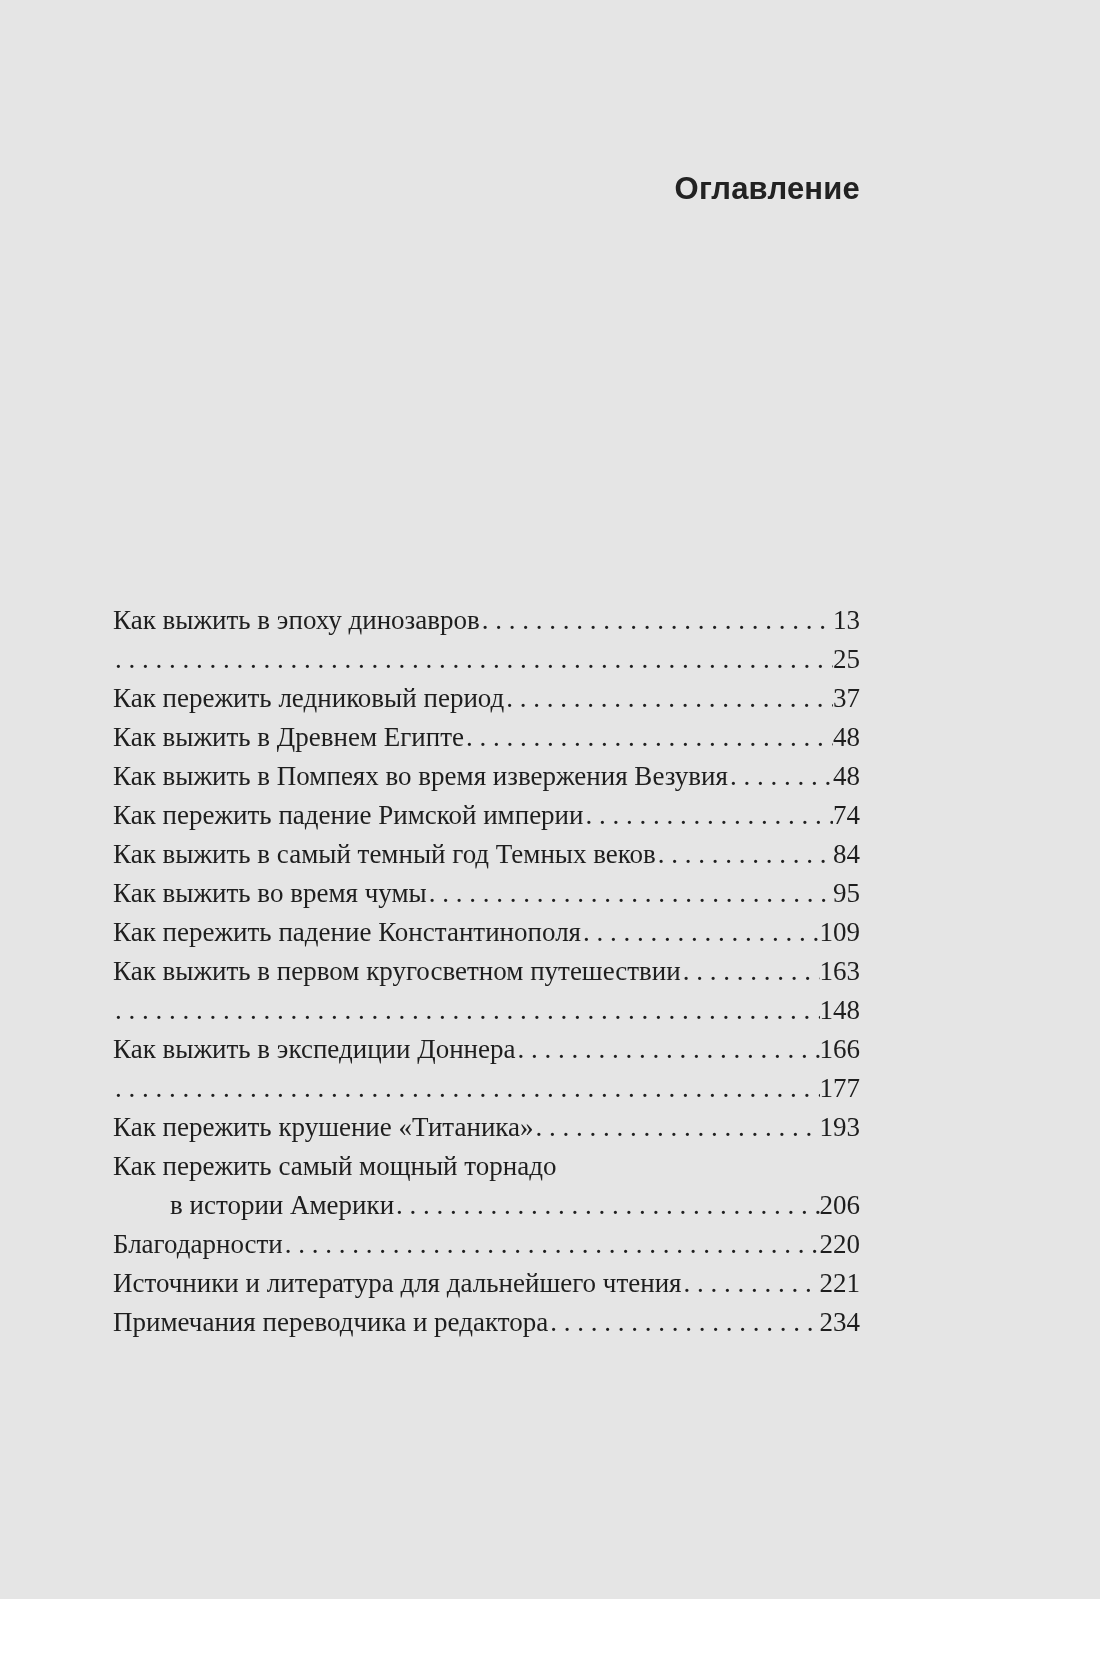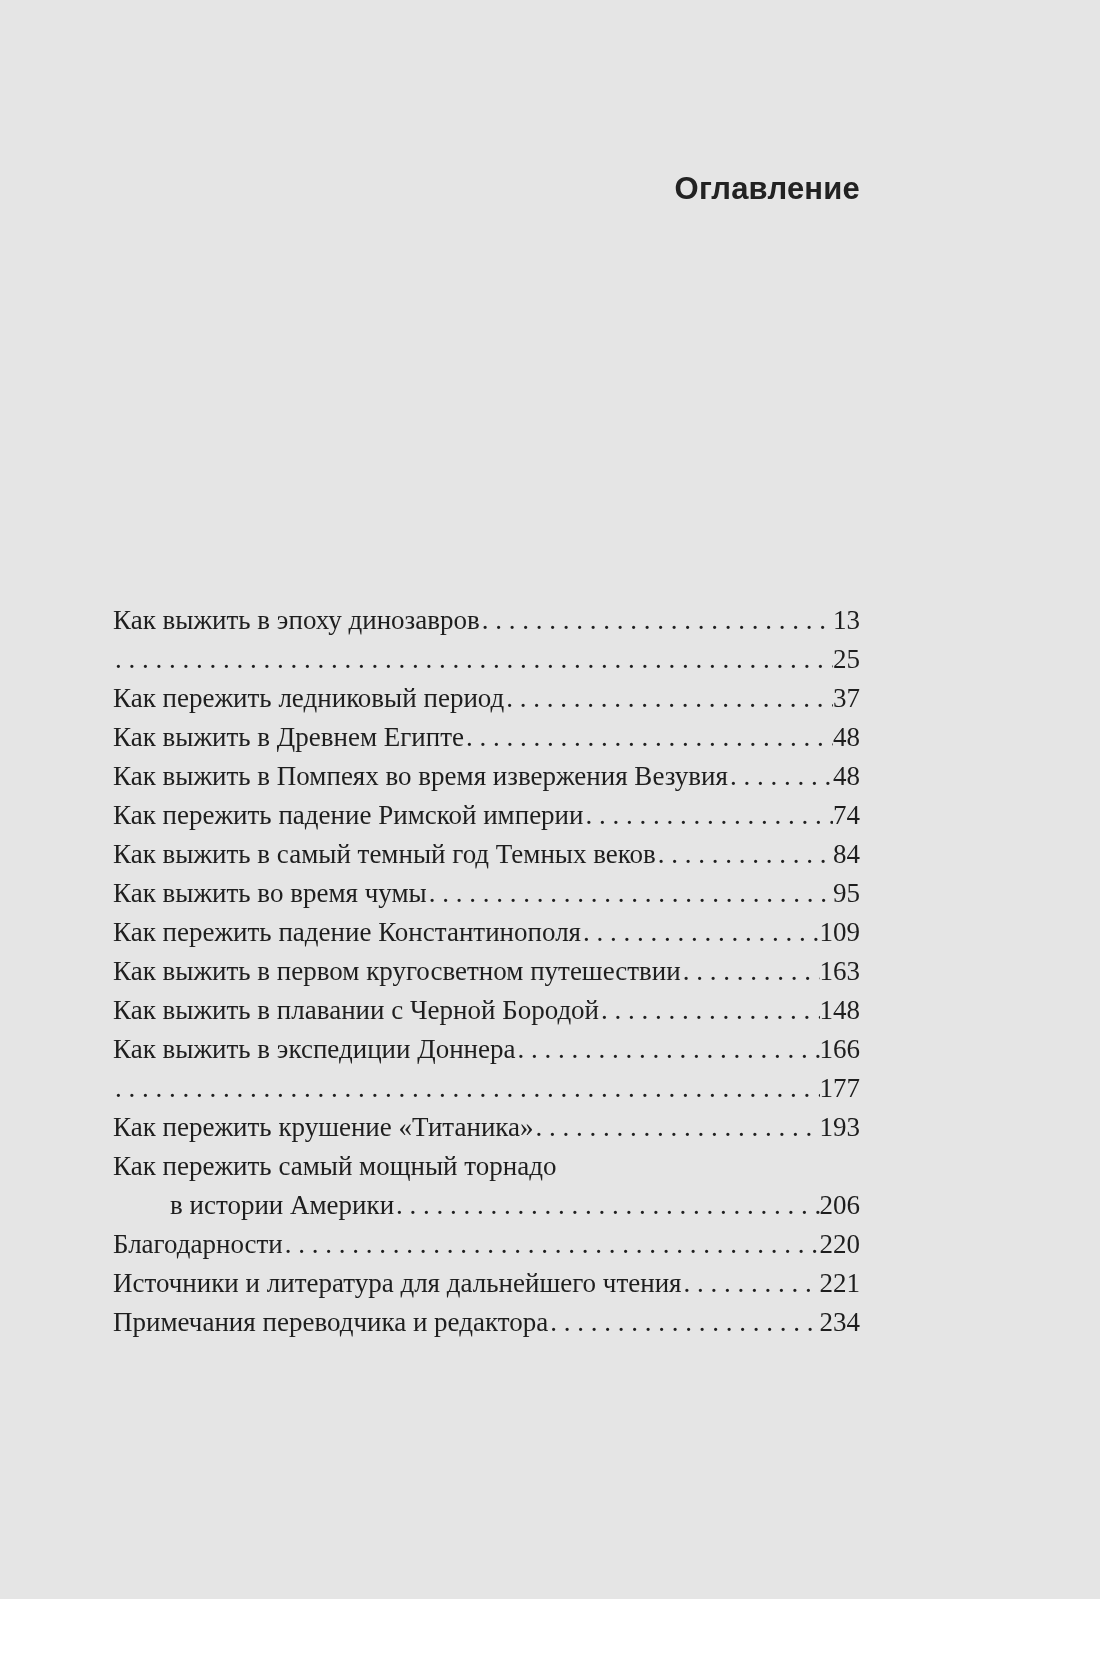--- a/index.html
+++ b/index.html
@@ -142,21 +142,20 @@
         </div>
         <div class="entry">
           <div class="line">
             <span class="t">Как выжить в первом кругосветном путешествии</span>
             <span class="leader">. . . . . . . . . . . . . . . . . . . . . . . . . . . . . . . . . . . . . . . . . . . . . . . . . . . . . . . . . . . . . . . . . . . . . . . . . . . . . . . . . . . . . . . . . . . . . . . . . . . . . . . . . . . . . . . . . . . . . . . . </span>
             <span class="pg">163</span>
           </div>
         </div>
         <div class="entry">
           <div class="line">
-            <span class="t">Как выжить в плавании с Черной Бородой</span>
             <span class="leader">. . . . . . . . . . . . . . . . . . . . . . . . . . . . . . . . . . . . . . . . . . . . . . . . . . . . . . . . . . . . . . . . . . . . . . . . . . . . . . . . . . . . . . . . . . . . . . . . . . . . . . . . . . . . . . . . . . . . . . . . </span>
             <span class="pg">148</span>
           </div>
         </div>
         <div class="entry">
           <div class="line">
             <span class="t">Как выжить в экспедиции Доннера</span>
             <span class="leader">. . . . . . . . . . . . . . . . . . . . . . . . . . . . . . . . . . . . . . . . . . . . . . . . . . . . . . . . . . . . . . . . . . . . . . . . . . . . . . . . . . . . . . . . . . . . . . . . . . . . . . . . . . . . . . . . . . . . . . . . </span>
             <span class="pg">166</span>
           </div>

